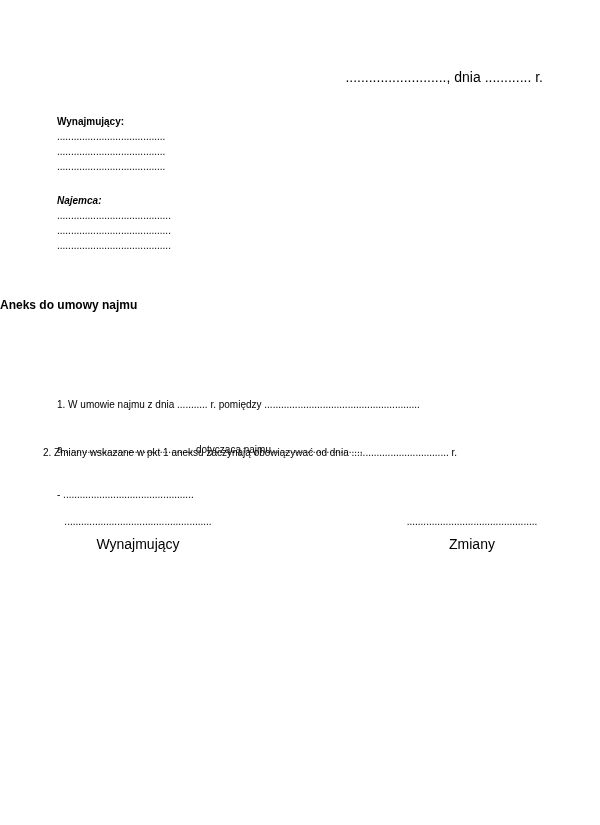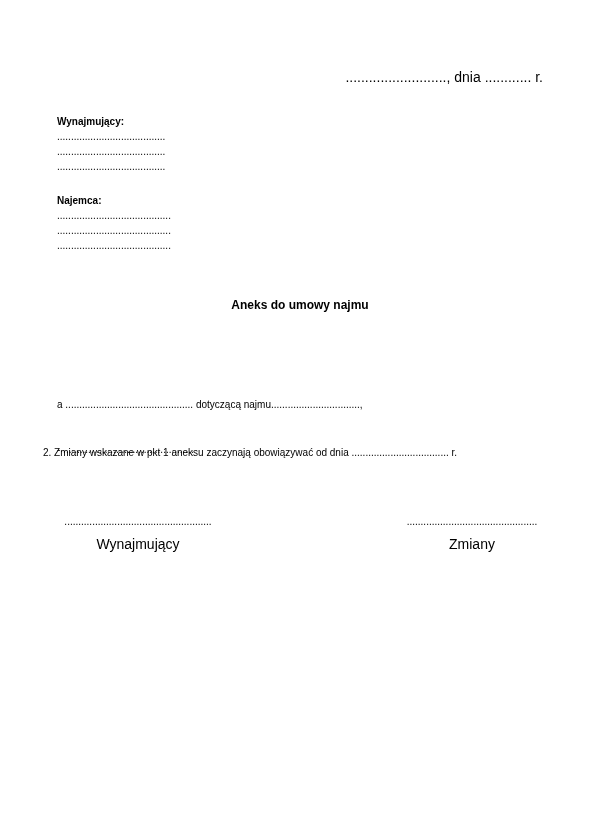--- a/index.html
+++ b/index.html
@@ -32,27 +32,27 @@
     left: 57px;
     text-align: center;
   }
   .party-lines {
     left: 57px;
     font-size: 10px;
     line-height: 15px;
   }
   .landlord-label { top: 116px; }
   .landlord-lines { top: 129px; }
-  .tenant-label   { top: 195px; }
+  .tenant-label   { top: 195px; font-style: italic; }
   .tenant-lines   { top: 208px; }
   .doc-title {
     top: 296px;
     left: 0;
     width: 600px;
-    text-align: center;
+    text-align: left;
     font-size: 12px;
     font-weight: bold;
     line-height: 18px;
   }
   .clause-1 { top: 367px; left: 57px; right: 50px; }
   .clause-2 { top: 445px; left: 43px; right: 50px; }
   .sig-block {
     top: 515px;
     text-align: center;
     font-size: 10px;
@@ -81,20 +81,21 @@
     <div>.........................................</div>
     <div>.........................................</div>
     <div>.........................................</div>
   </div>
 
   <div class="abs doc-title">
     <div>Aneks do umowy najmu</div>
   </div>
 
   <div class="abs clause-1 body-text">
+    <div>1. W umowie najmu z dnia ........... r. pomiędzy ........................................................</div>
     <div>a .............................................. dotyczącą najmu................................,</div>
     <div>- ...............................................</div>
   </div>
 
   <div class="abs clause-2 body-text">2. Zmiany wskazane w pkt 1 aneksu zaczynają obowiązywać od dnia ................................... r.</div>
 
   <div class="abs sig-block sig-left">
     <div class="sig-dots">.....................................................</div>
     <div class="sig-label">Wynajmujący</div>
   </div>

